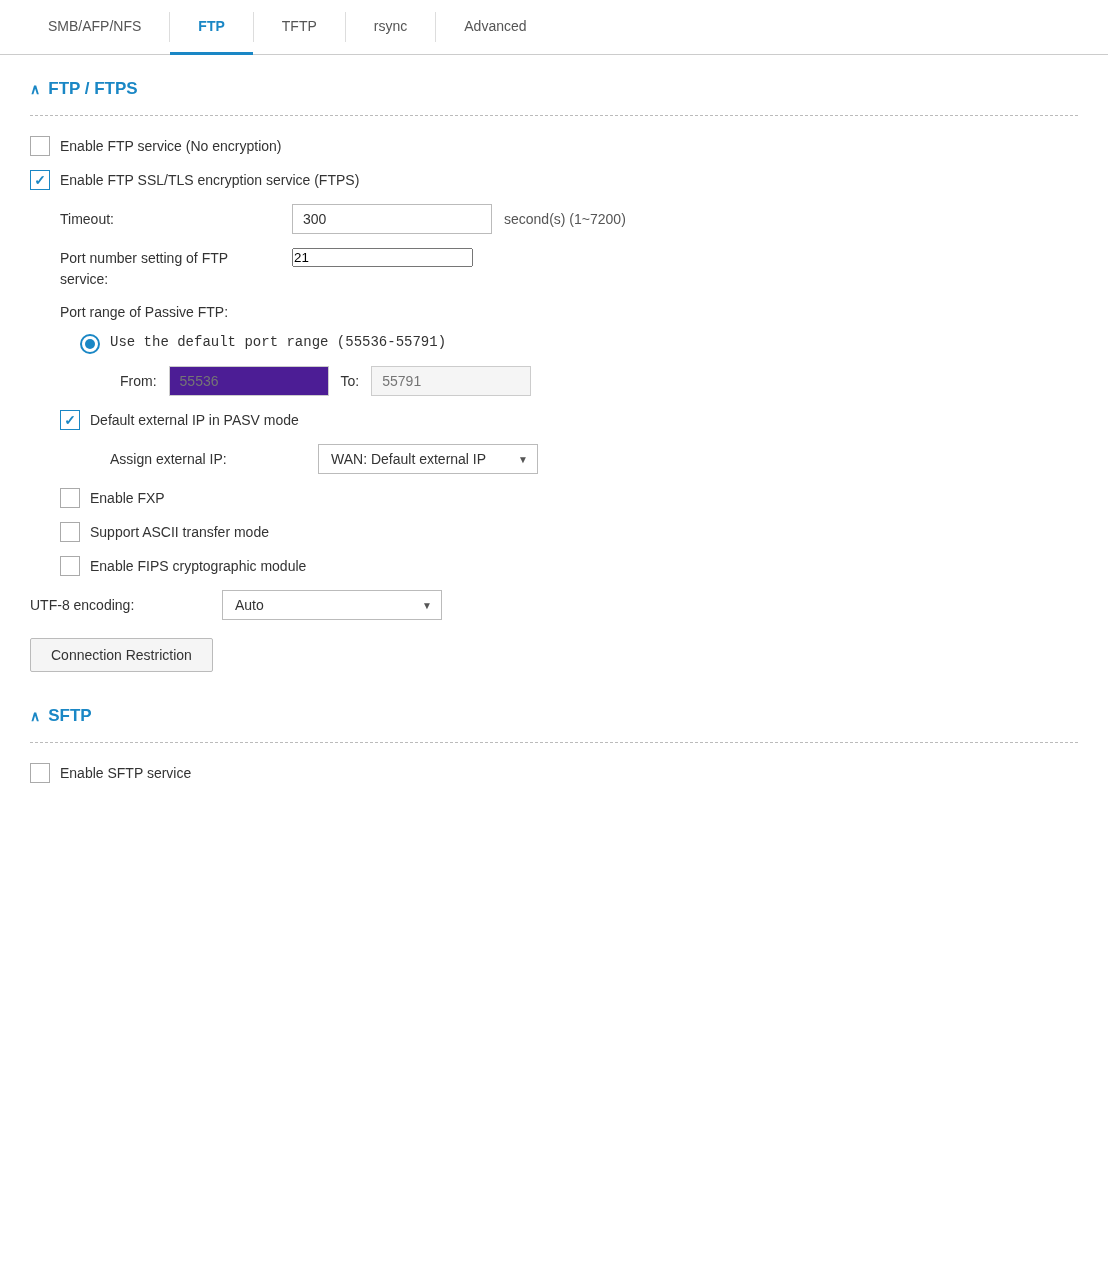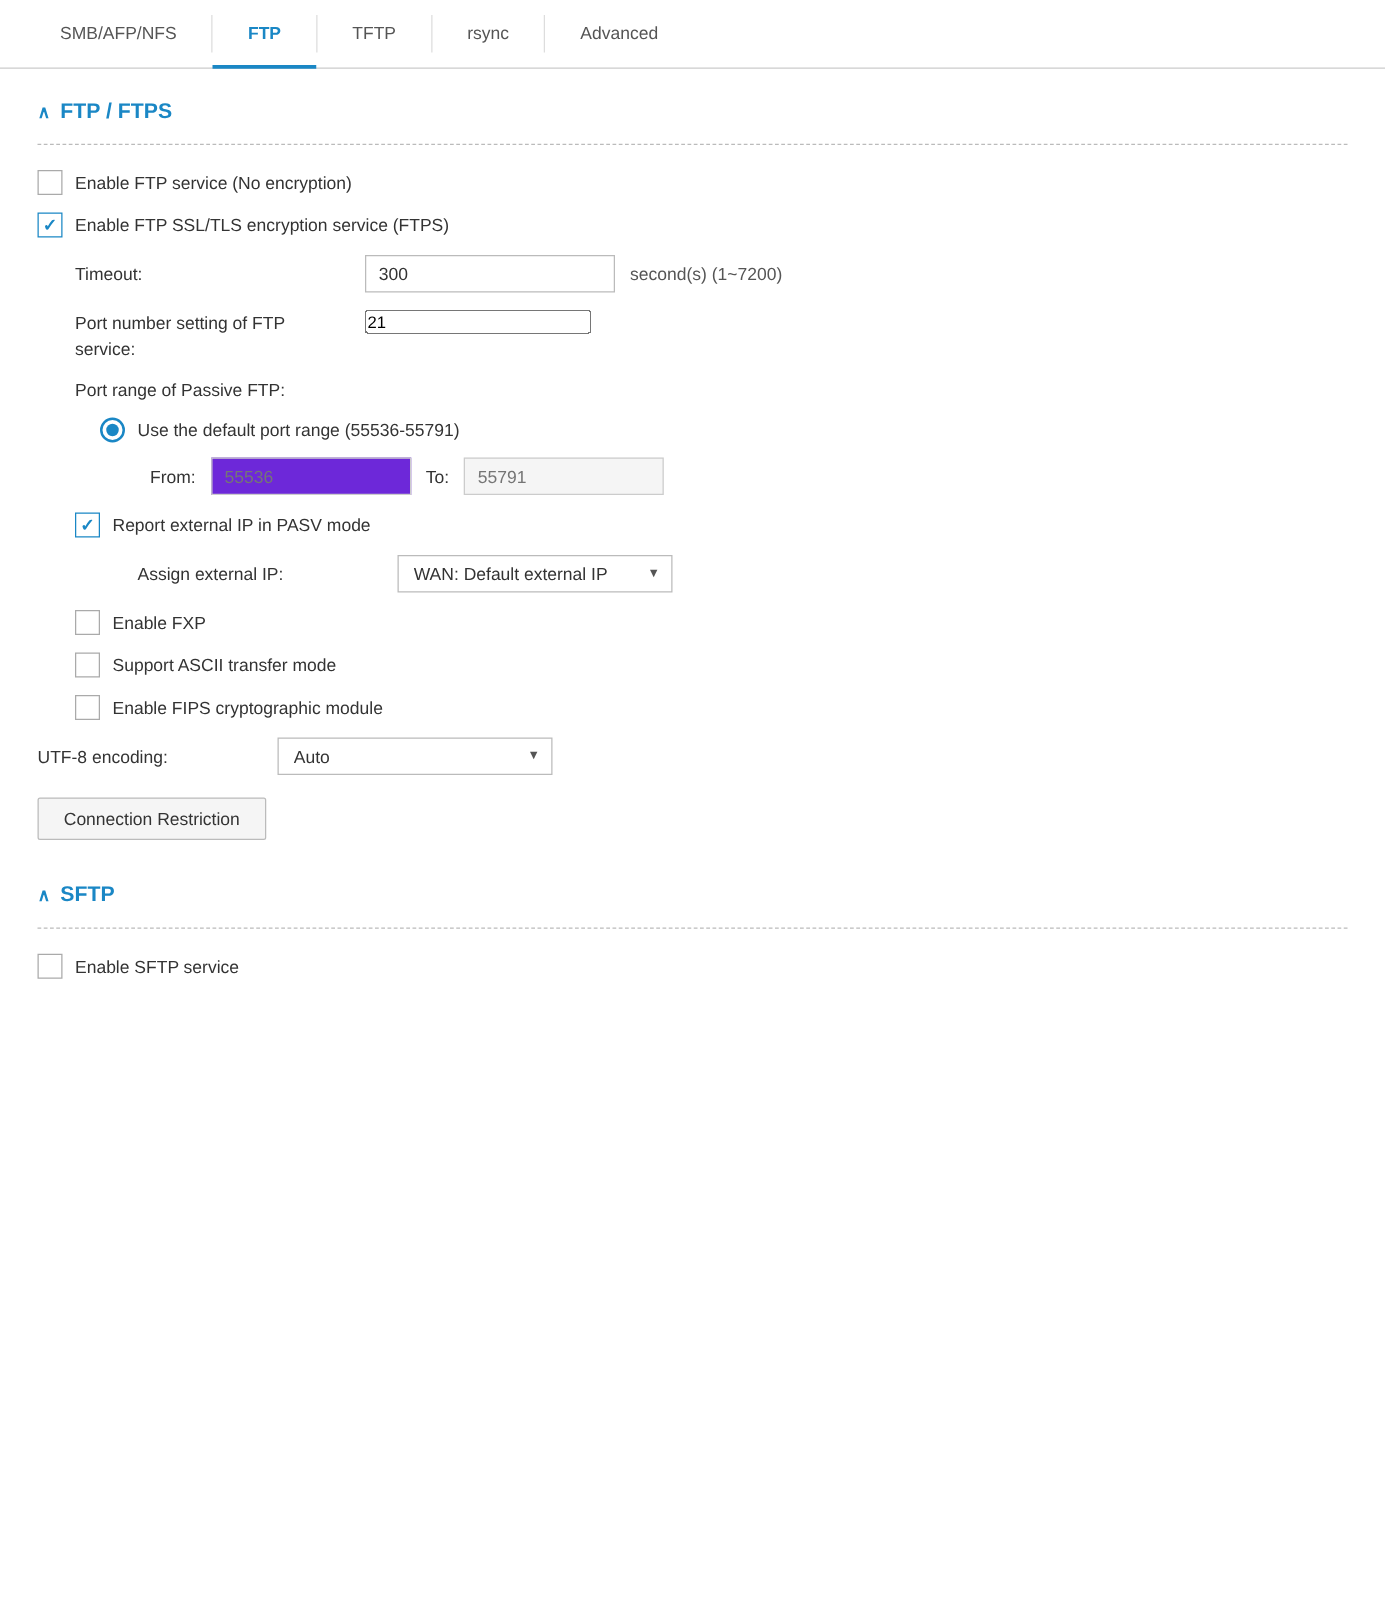--- a/index.html
+++ b/index.html
@@ -146,24 +146,24 @@
     }
     .passive-label {
       font-size: 14px;
       color: #333;
       margin-bottom: 14px;
     }
 
     
     .radio-row {
       display: flex;
-      align-items: center;
       gap: 10px;
       margin-bottom: 12px;
       padding-left: 20px;
+      font-family: Liberation Mono, monospace;
     }
     .custom-radio {
       width: 20px;
       height: 20px;
       border-radius: 50%;
       border: 2px solid #aaa;
       display: flex;
       align-items: center;
       justify-content: center;
       flex-shrink: 0;
@@ -336,28 +336,28 @@
     <div class="passive-label">Port range of Passive FTP:</div>
 
     <div class="radio-row">
       <div class="custom-radio selected"></div>
       <label>Use the default port range (55536-55791)</label>
     </div>
 
 
     <div class="from-to-row">
       <label>From:</label>
-      <input type="text" placeholder="55536" style="background: #6d28d9; color: rgb(170, 170, 170); border: 1px solid rgb(204, 204, 204);">
+      <input type="text" placeholder="55536" style="background: #4c1d95; color: rgb(170, 170, 170); border: 1px solid rgb(204, 204, 204);">
       <label>To:</label>
       <input type="text" placeholder="55791" style="background: rgb(245, 245, 245); color: rgb(170, 170, 170); border: 1px solid rgb(204, 204, 204);">
     </div>
 
     <div class="checkbox-row">
       <div class="custom-checkbox checked"></div>
-      <label>Report external IP in PASV mode</label>
+      <label>Default external IP in PASV mode</label>
     </div>
 
     <div class="assign-ip-row">
       <label>Assign external IP:</label>
       <div class="select-wrapper">
         <select>
           <option>WAN: Default external IP</option>
         </select>
       </div>
     </div>

